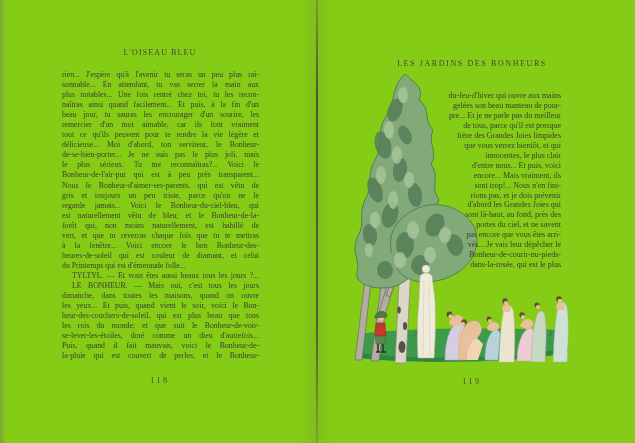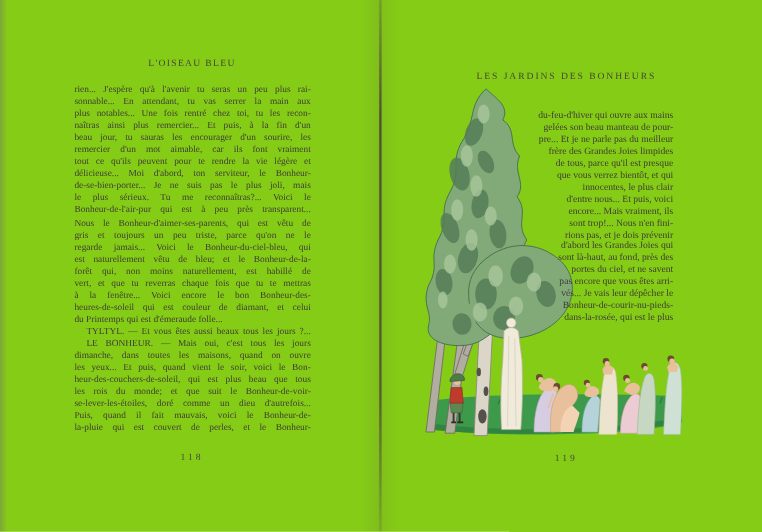--- a/index.html
+++ b/index.html
@@ -33,21 +33,21 @@
 <div id="stage">
 
   <div class="edge-left"></div>
 
   <div>
     <div class="running-head" id="head-left">L'OISEAU BLEU</div>
     <div class="textblock" id="left-text">
         <div class="line full">rien... J'espère qu'à l'avenir tu seras un peu plus rai-</div>
         <div class="line full">sonnable... En attendant, tu vas serrer la main aux</div>
         <div class="line full">plus notables... Une fois rentré chez toi, tu les recon-</div>
-        <div class="line full">naîtras ainsi plus remercier... Et puis, à la fin d'un</div>
+        <div class="line full">naîtras ainsi quand facilement... Et puis, à la fin d'un</div>
         <div class="line full">beau jour, tu sauras les encourager d'un sourire, les</div>
         <div class="line full">remercier d'un mot aimable, car ils font vraiment</div>
         <div class="line full">tout ce qu'ils peuvent pour te rendre la vie légère et</div>
         <div class="line full">délicieuse... Moi d'abord, ton serviteur, le Bonheur-</div>
         <div class="line full">de-se-bien-porter... Je ne suis pas le plus joli, mais</div>
         <div class="line full">le plus sérieux. Tu me reconnaîtras?... Voici le</div>
         <div class="line full">Bonheur-de-l'air-pur qui est à peu près transparent...</div>
         <div class="line full">Nous le Bonheur-d'aimer-ses-parents, qui est vêtu de</div>
         <div class="line full">gris et toujours un peu triste, parce qu'on ne le</div>
         <div class="line full">regarde jamais... Voici le Bonheur-du-ciel-bleu, qui</div>
@@ -190,22 +190,22 @@
         <path d="M31,263 L40,263 L41,276 L30,276 Z" stroke="#8c2a1e" stroke-width="0.5" fill="#bf3c2c"></path>
         <circle cx="36" cy="258" r="2.8" fill="#e8c09c"></circle>
         <path d="M30,256 C33,250 40,250 42,255 L42,257 L30,258 Z" stroke="#3c5f36" stroke-width="0.6" fill="#4e7c46"></path>
       </g>
     </svg>
 
     <div class="textblock" id="right-text">
         <div class="line">du-feu-d'hiver qui ouvre aux mains</div>
         <div class="line">gelées son beau manteau de pour-</div>
         <div class="line">pre... Et je ne parle pas du meilleur</div>
+        <div class="line">de tous, parce qu'il est presque</div>
         <div class="line">frère des Grandes Joies limpides</div>
-        <div class="line">de tous, parce qu'il est presque</div>
         <div class="line">que vous verrez bientôt, et qui</div>
         <div class="line">innocentes, le plus clair</div>
         <div class="line">d'entre nous... Et puis, voici</div>
         <div class="line">encore... Mais vraiment, ils</div>
         <div class="line">sont trop!... Nous n'en fini-</div>
         <div class="line">rions pas, et je dois prévenir</div>
         <div class="line">d'abord les Grandes Joies qui</div>
         <div class="line">sont là-haut, au fond, près des</div>
         <div class="line">portes du ciel, et ne savent</div>
         <div class="line">pas encore que vous êtes arri-</div>

